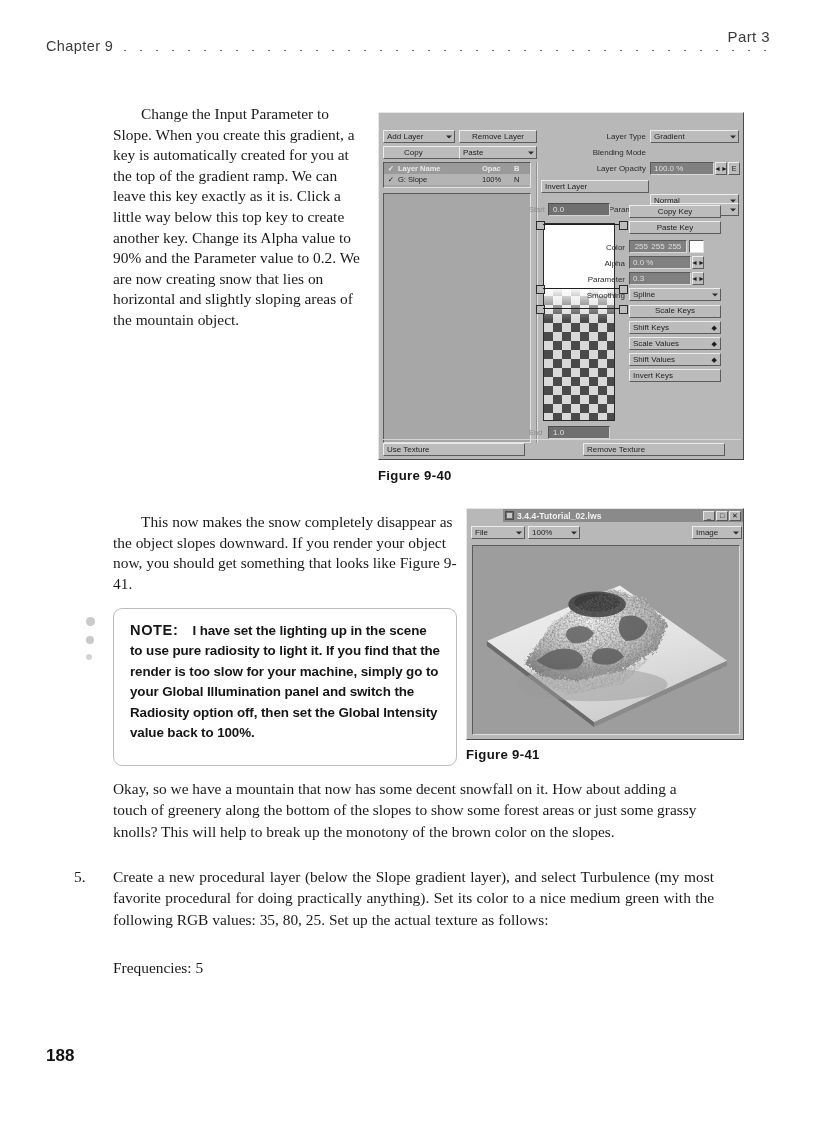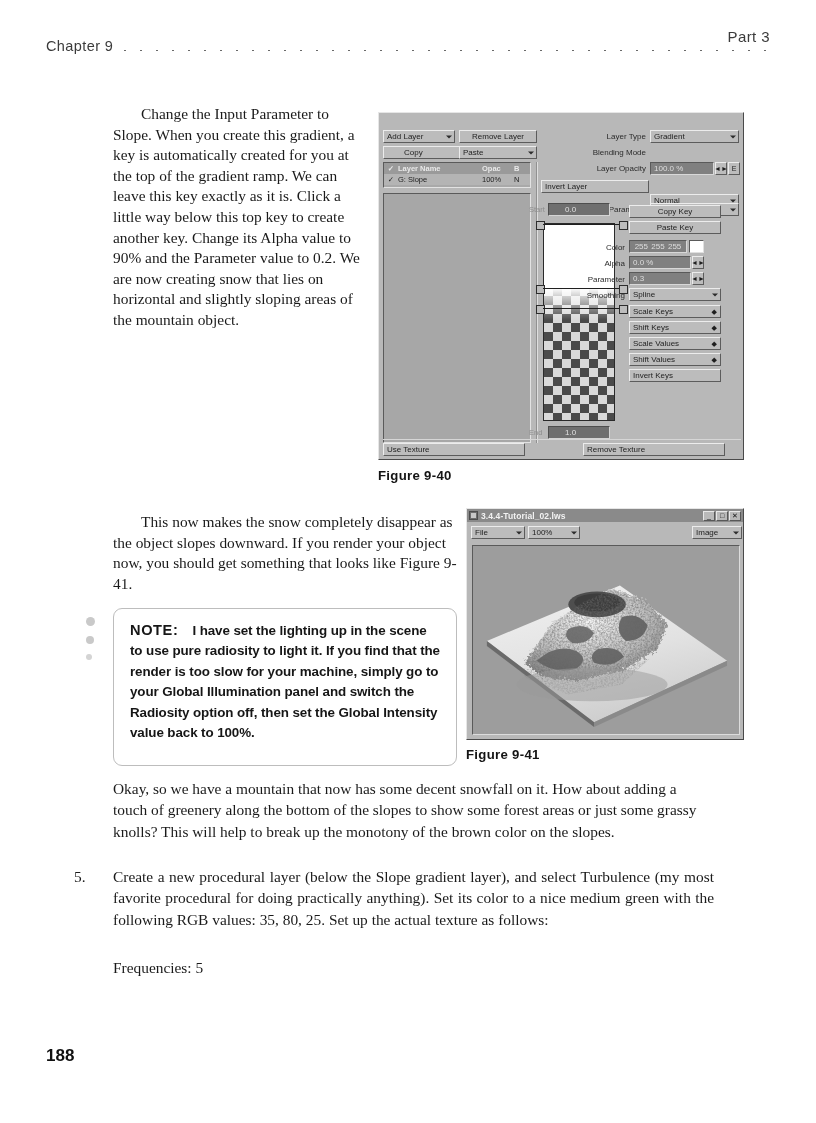--- a/index.html
+++ b/index.html
@@ -259,37 +259,37 @@
   .key-marker::after  { right: 0; }
   .key-line {
     position: absolute; left: 7px; right: 7px; top: 3px; height: 1px; background: #1f1f1f;
   }
 
   .ramp-field {
     position: absolute; width: 62px; height: 13px;
     background: #6f6f6f;
     border-top: 1px solid #4e4e4e; border-left: 1px solid #4e4e4e;
     border-right: 1px solid #d4d4d4; border-bottom: 1px solid #d4d4d4;
-    font-size: 8px; color: #e0e0e0; display: flex; align-items: center; padding-left: 16px;
+    font-size: 8px; color: #e0e0e0; display: flex; align-items: center; padding-left: 4px;
   }
   .ramp-cap { position: absolute; font-size: 7.5px; color: #8e8e8e; }
 
   .te-bottom {
     position: absolute; left: 4px; top: 326px; width: 358px; height: 18px;
     border-top: 1.5px solid #d6d6d6;
   }
 
   .color-swatch {
     width: 15px; height: 13px; background: #ffffff;
     border-top: 1px solid #5a5a5a; border-left: 1px solid #5a5a5a;
     border-right: 1px solid #e0e0e0; border-bottom: 1px solid #e0e0e0;
   }
 
   
-  #render-window { left: 466px; top: 508px; width: 278px; height: 232px; }
+  #render-window { left: 466px; top: 508px; width: 278px; height: 232px; padding-left: 36px; }
   .rw-toolbar { position: absolute; left: 4px; top: 17px; width: 270px; height: 14px; }
   .rw-canvas {
     position: absolute; left: 5px; top: 36px; width: 268px; height: 190px;
     background: #9d9d9d;
     border-top: 1px solid #5a5a5a; border-left: 1px solid #5a5a5a;
     border-right: 1px solid #dcdcdc; border-bottom: 1px solid #dcdcdc;
     overflow: hidden;
   }
   .terrain { position: absolute; left: 0; top: 0; width: 100%; height: 100%; }
 </style>
@@ -459,21 +459,21 @@
       <span>0.3</span>
     </div>
     <div class="mini-sq" style="position:absolute; left:163px; top:71px;">◄►</div>
 
     <div class="lbl" style="position:absolute; left:38px; top:88px; width:58px;">Smoothing</div>
     <div class="drop" style="position:absolute; left:100px; top:87px; width:92px;">
       <span>Spline</span>
       <span class="arrow"></span>
     </div>
 
-    <div class="btn" style="position:absolute; left:100px; top:104px; width:92px;">
+    <div class="btn" style="position:absolute; left:100px; top:104px; width:92px;flex-direction:column;">
       <span>Scale Keys</span>
       <span style="margin-left:auto; font-size:7px;">◆</span>
     </div>
     <div class="btn" style="position:absolute; left:100px; top:120px; width:92px;">
       <span>Shift Keys</span>
       <span style="margin-left:auto; font-size:7px;">◆</span>
     </div>
     <div class="btn" style="position:absolute; left:100px; top:136px; width:92px;">
       <span>Scale Values</span>
       <span style="margin-left:auto; font-size:7px;">◆</span>

